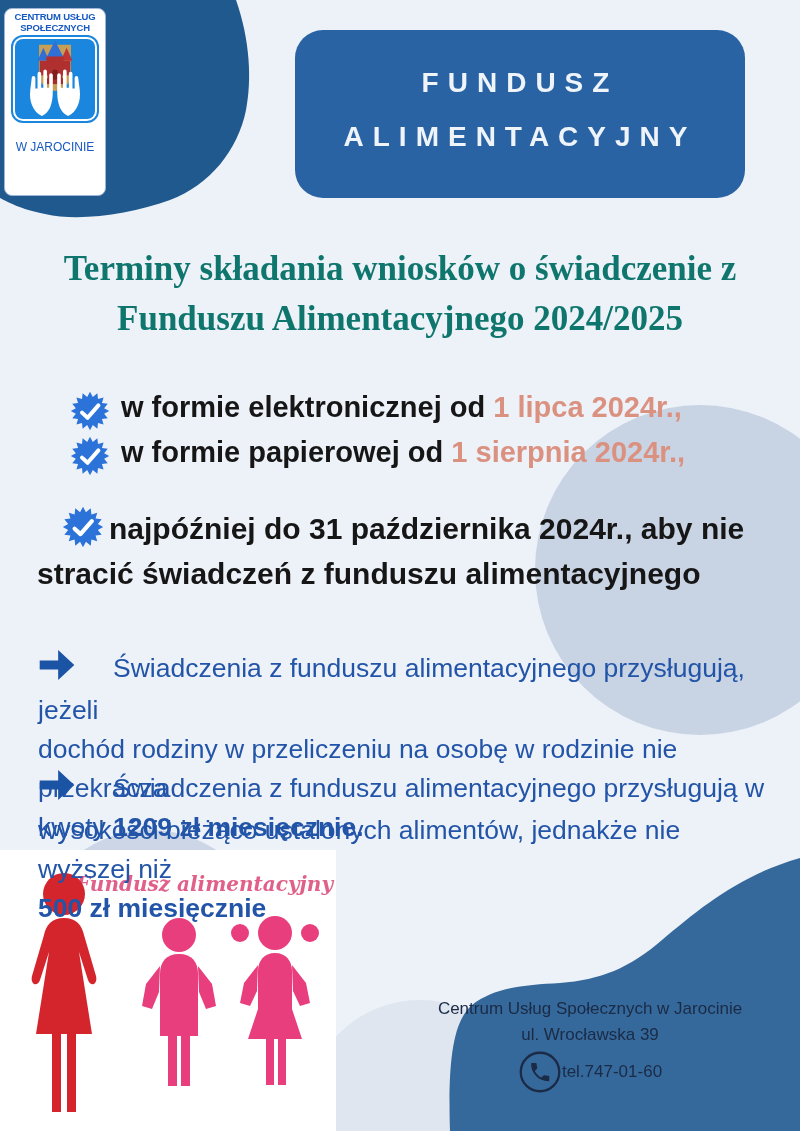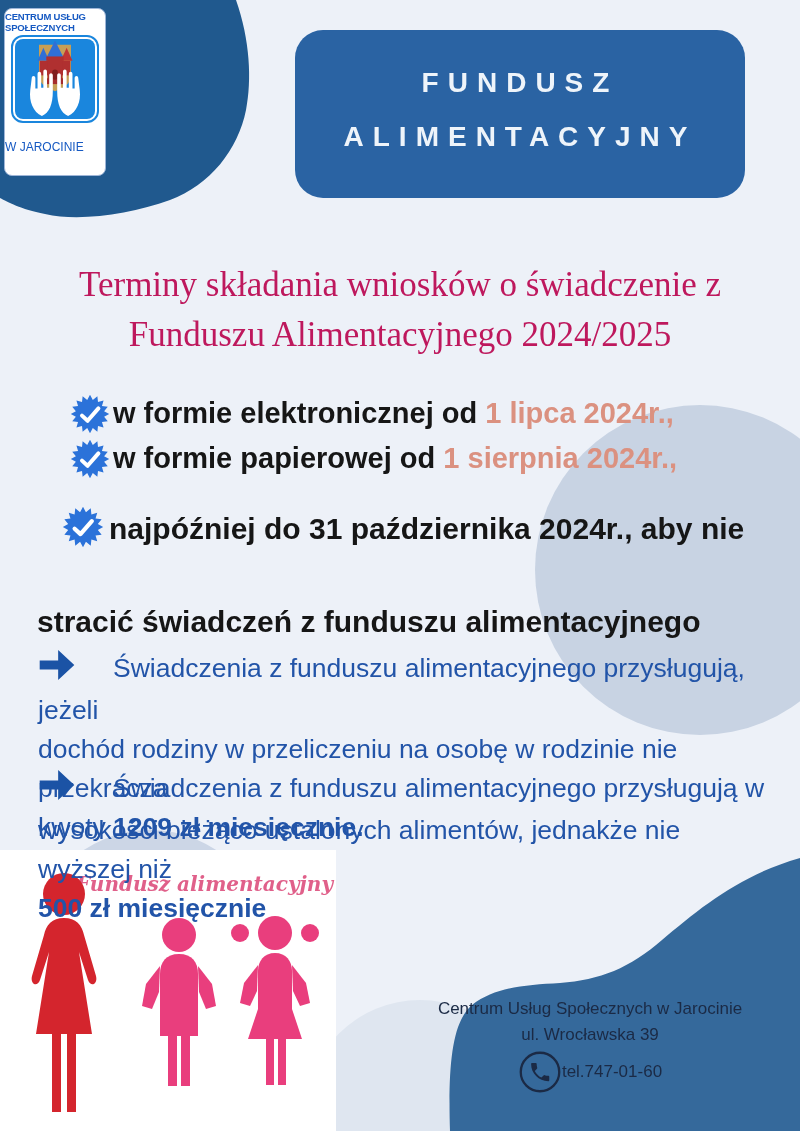--- a/index.html
+++ b/index.html
@@ -10,54 +10,54 @@
   }
   
   .circle{position:absolute;border-radius:50%;z-index:1;}
   .circle-big{left:535px;top:405px;width:330px;height:330px;background:#c8d3e3;}
   .circle-left{left:30px;top:830px;width:240px;height:240px;background:#ccd6e6;}
   .circle-bottom{left:305px;top:1000px;width:230px;height:230px;background:#dfe6f0;}
   .blob-topleft{position:absolute;left:0;top:0;z-index:2;}
   .blob-footer{position:absolute;left:400px;top:850px;z-index:2;}
   
   .logo{
-    position:absolute;left:4px;top:8px;width:102px;height:168px;z-index:6;
+    position:absolute;left:4px;top:8px;width:102px;height:188px;z-index:6;
     background:#ffffff;border-radius:8px;border:1px solid #9fb6d8;
-    text-align:left;box-sizing:border-box;padding-top:2px;
+    text-align:center;box-sizing:border-box;padding-top:2px;
   }
   .logo-text{color:#1659c2;font-weight:bold;font-size:9.5px;line-height:11px;letter-spacing:-0.2px;}
   .logo-bottom{color:#1659c2;font-weight:normal;font-size:12px;line-height:16px;margin-top:16px;}
   .emblem-wrap{width:88px;height:88px;margin:2px auto 0 auto;background:#ffffff;border:2px solid #1a86dd;border-radius:12px;box-sizing:border-box;padding:2px;}
   .emblem{width:80px;height:80px;background:#1a86dd;border-radius:8px;overflow:hidden;}
   
   .title-box{
     position:absolute;left:295px;top:30px;width:450px;height:168px;z-index:6;
     background:#2a63a3;border-radius:28px;text-align:center;
     color:#eef4fa;font-weight:bold;font-size:28px;letter-spacing:9px;
     box-sizing:border-box;padding-top:26px;line-height:54px;
   }
   
   .heading{
-    position:absolute;left:20px;top:260px;width:760px;z-index:5;
-    text-align:center;color:#be185d;
-    font-family:"Liberation Serif",serif;font-weight:normal;
+    position:absolute;left:20px;top:244px;width:760px;z-index:5;
+    text-align:center;color:#0f766e;
+    font-family:"Liberation Serif",serif;font-weight:bold;
     font-size:35px;line-height:50px;
   }
   
   .bullets{position:absolute;left:70px;top:391px;z-index:5;}
-  .bullet-row{display:flex;align-items:center;height:45px;}
+  .bullet-row{display:flex;align-items:flex-start;height:45px;gap:8px;}
   .bullet-row svg{flex:0 0 auto;margin-right:3px;}
   .bullet-text{font-size:29px;font-weight:bold;color:#161616;white-space:nowrap;}
   .bullet-date{color:#db9180;}
   .bullet-final{
     position:absolute;left:37px;top:506px;width:732px;z-index:5;
     font-size:30px;font-weight:bold;color:#161616;line-height:45px;
   }
   .bullet-final svg{vertical-align:-9px;margin-left:25px;margin-right:5px;}
-  .bullet-final .l2{display:block;margin-top:48px;}
+  .bullet-final .l2{display:block;}
   
   .para{
     position:absolute;left:38px;width:736px;z-index:5;margin:0;
     color:#2254a8;font-size:26.5px;line-height:39px;
   }
   .para.p1{top:649px;}
   .para.p2{top:769px;}
   .para .arrow{display:inline-block;width:75px;vertical-align:-3px;}
   .para b{font-weight:bold;}
   

